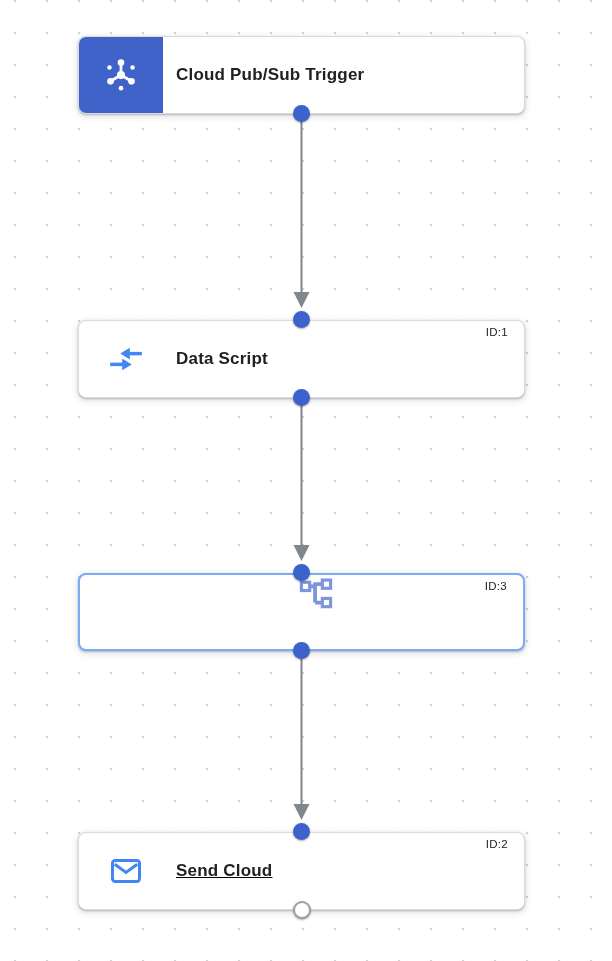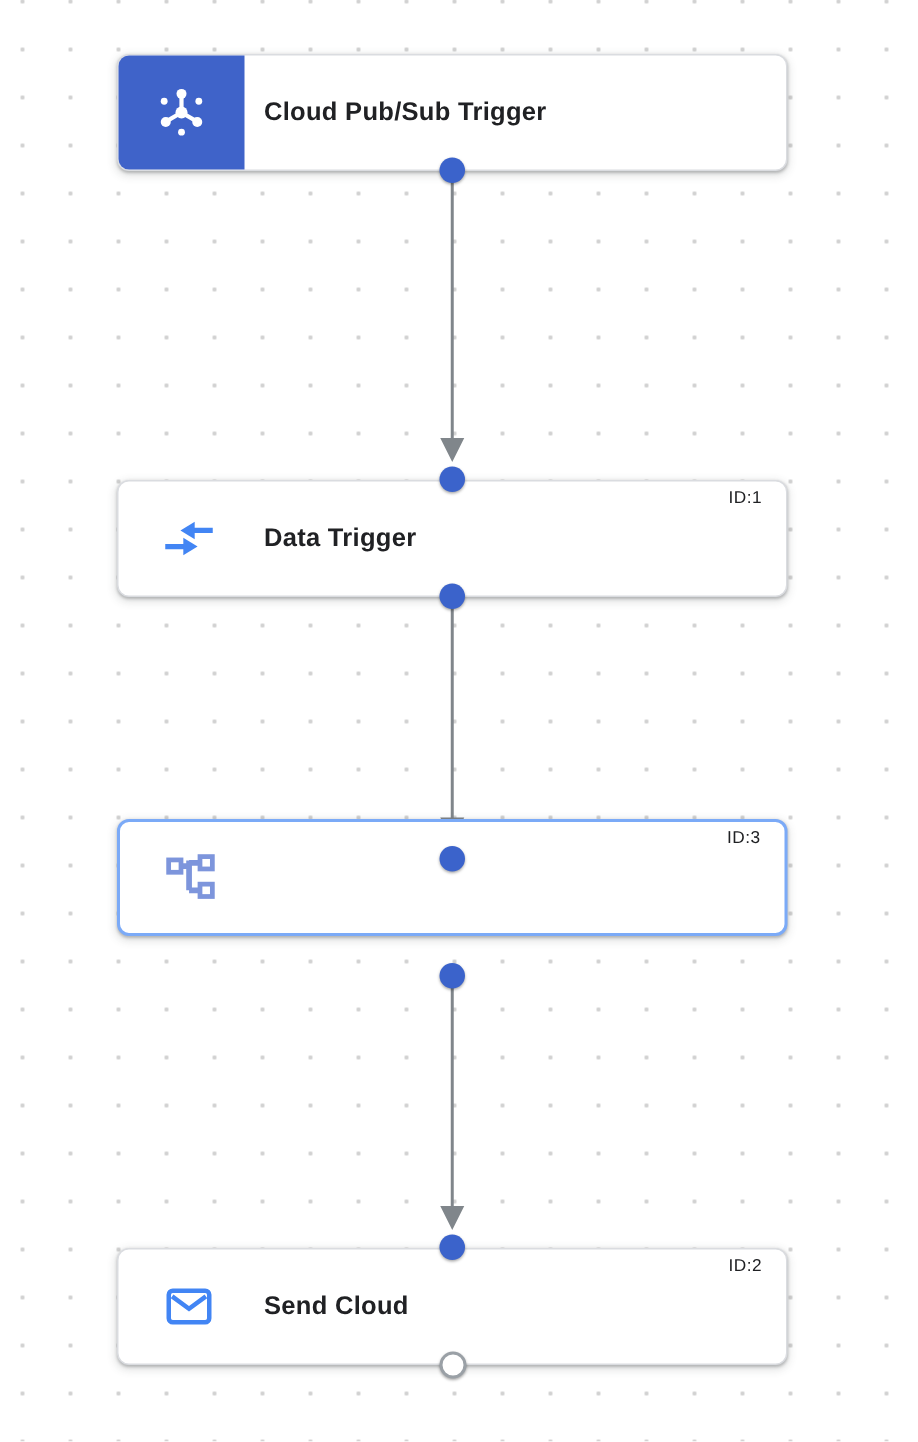--- a/index.html
+++ b/index.html
@@ -95,36 +95,36 @@
   <div class="node" style="top:320px;align-items:center;">
     <div class="id-label">ID:1</div>
     <div class="task-icon">
       <svg width="38" height="38" viewBox="0 0 24 24">
         <path d="M22 8.6h-8" stroke="#4285f4" stroke-width="2.2" fill="none"></path>
         <polygon points="14.4,4.9 14.4,12.3 8.4,8.6" fill="#4285f4"></polygon>
         <path d="M2 15.4h8" stroke="#4285f4" stroke-width="2.2" fill="none"></path>
         <polygon points="9.6,11.7 9.6,19.1 15.6,15.4" fill="#4285f4"></polygon>
       </svg>
     </div>
-    <div class="node-title task-title">Data Trigger</div>
+    <div class="node-title task-title">Data Script</div>
   </div>
 
-  <div class="node selected" style="top:546px;">
+  <div class="node selected" style="top:573px;flex-direction:column;">
     <div class="id-label">ID:3</div>
     <div class="task-icon">
       <svg width="38" height="38" viewBox="0 0 24 24">
         <rect x="2.8" y="4.6" width="5.2" height="5.2" fill="none" stroke="#7d95dc" stroke-width="2"></rect>
         <rect x="16" y="3.2" width="5.2" height="5.2" fill="none" stroke="#7d95dc" stroke-width="2"></rect>
         <rect x="16" y="14.8" width="5.2" height="5.2" fill="none" stroke="#7d95dc" stroke-width="2"></rect>
         <path d="M8 7.2h3.4 M11.4 5.8h4.6 M11.4 4.8v12.6 M11.4 17.4h4.6" fill="none" stroke="#7d95dc" stroke-width="2.4"></path>
       </svg>
     </div>
   </div>
 
-  <div class="node" style="top:832px;">
+  <div class="node" style="top:832px;text-decoration:underline;">
     <div class="id-label">ID:2</div>
     <div class="task-icon">
       <svg width="36" height="36" viewBox="0 0 24 24">
         <rect x="3" y="5" width="18" height="14" rx="1.8" fill="none" stroke="#4285f4" stroke-width="2"></rect>
         <path d="M4.5 7.5 L12 13 L19.5 7.5" fill="none" stroke="#4285f4" stroke-width="2"></path>
       </svg>
     </div>
     <div class="node-title task-title">Send Cloud</div>
   </div>
 

